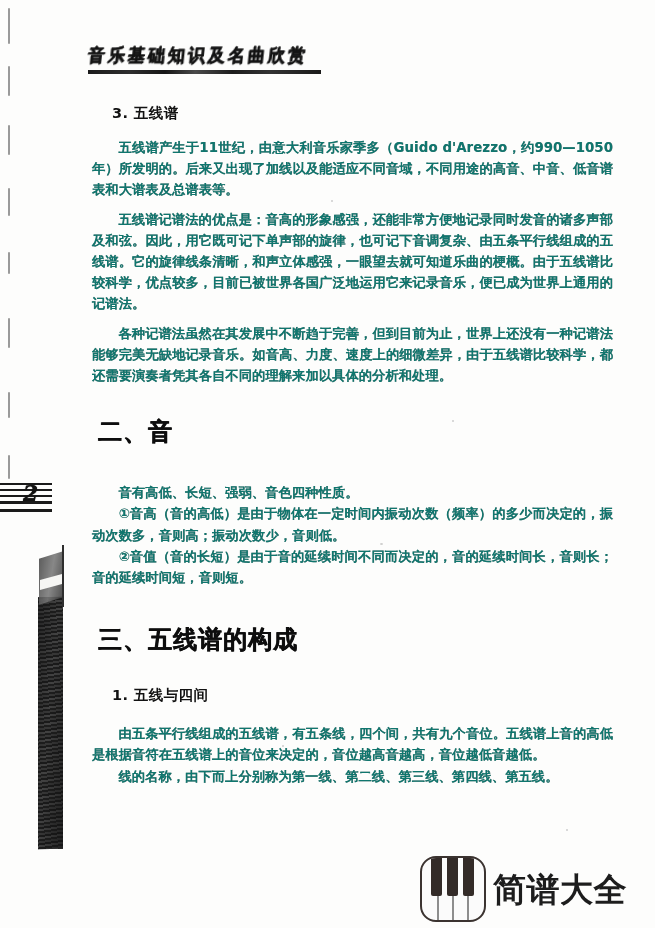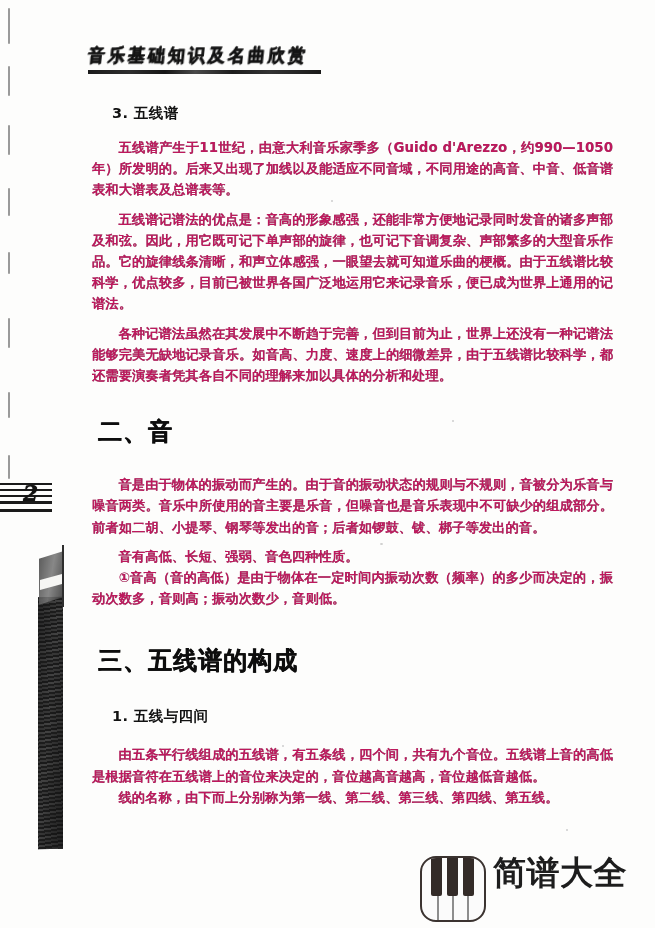--- a/index.html
+++ b/index.html
@@ -174,21 +174,21 @@
     letter-spacing: 1px;
     transform: scaleY(1.04);
     text-shadow: 0.5px 0 0 #0d0d0d, -0.3px 0 0 rgba(13,13,13,0.6);
     filter: blur(0.15px);
   }
   p.para {
     margin: 0;
     font-family: "DejaVu Sans", "Liberation Sans", sans-serif;
     font-size: 13.2px;
     line-height: 21.2px;
-    color: #be185d;
+    color: #0f766e;
     text-align: justify;
     text-indent: 2em;
     letter-spacing: 0.15px;
     font-weight: 600;
     filter: blur(0.2px);
     text-shadow: 0.25px 0 0 rgba(20,20,20,0.5);
   }
 
   .sp-8  { height: 8px; }
   .sp-12 { height: 12px; }
@@ -203,21 +203,21 @@
     border-radius: 50%;
     opacity: 0.75;
   }
 
   
   .watermark {
     position: absolute;
     left: 420px;
     top: 856px;
     display: flex;
-    align-items: flex-start;
+    align-items: center;
   }
   .wm-icon {
     width: 66px;
     height: 66px;
     border-radius: 16px;
     background: #fbfbfb;
     border: 2.5px solid #3b3330;
     position: relative;
     overflow: hidden;
     flex: none;
@@ -306,34 +306,34 @@
   </div>
 
   <div class="content">
 
     <div class="h-sub">3. 五线谱</div>
     <div class="sp-8"></div>
 
     <p class="para">五线谱产生于11世纪，由意大利音乐家季多（Guido d'Arezzo，约990—1050年）所发明的。后来又出现了加线以及能适应不同音域，不同用途的高音、中音、低音谱表和大谱表及总谱表等。</p>
     <div class="sp-8"></div>
 
-    <p class="para">五线谱记谱法的优点是：音高的形象感强，还能非常方便地记录同时发音的诸多声部及和弦。因此，用它既可记下单声部的旋律，也可记下音调复杂、声部繁多的大型音乐作品。它的旋律线条清晰，和声立体感强，一眼望去就可知道乐曲的梗概。由于五线谱比较科学，优点较多，目前已被世界各国广泛地运用它来记录音乐，便已成为世界上通用的记谱法。</p>
+    <p class="para">五线谱记谱法的优点是：音高的形象感强，还能非常方便地记录同时发音的诸多声部及和弦。因此，用它既可记下单声部的旋律，也可记下音调复杂、由五条平行线组成的五线谱。它的旋律线条清晰，和声立体感强，一眼望去就可知道乐曲的梗概。由于五线谱比较科学，优点较多，目前已被世界各国广泛地运用它来记录音乐，便已成为世界上通用的记谱法。</p>
     <div class="sp-8"></div>
 
     <p class="para">各种记谱法虽然在其发展中不断趋于完善，但到目前为止，世界上还没有一种记谱法能够完美无缺地记录音乐。如音高、力度、速度上的细微差异，由于五线谱比较科学，都还需要演奏者凭其各自不同的理解来加以具体的分析和处理。</p>
 
     <div class="sp-30"></div>
     <div class="h-major">二、音</div>
     <div class="sp-26"></div>
 
-    <p class="para">音是由于物体的振动而产生的。由于音的振动状态的规则与不规则，音被分为乐音与噪音两类。音乐中所使用的音主要是乐音，但噪音也是音乐表现中不可缺少的组成部分。前者如二胡、小提琴、钢琴等发出的音；后者如锣鼓、钹、梆子等发出的音。</p>
     <div class="sp-8"></div>
 
     <p class="para">音有高低、长短、强弱、音色四种性质。</p>
     <p class="para">①音高（音的高低）是由于物体在一定时间内振动次数（频率）的多少而决定的，振动次数多，音则高；振动次数少，音则低。</p>
+    <p class="para">②音值（音的长短）是由于音的延续时间不同而决定的，音的延续时间长，音则长；音的延续时间短，音则短。</p>
 
     <div class="sp-36"></div>
     <div class="h-major">三、五线谱的构成</div>
     <div class="sp-30"></div>
 
     <div class="h-sub">1. 五线与四间</div>
     <div class="sp-12"></div>
 
     <p class="para">由五条平行线组成的五线谱，有五条线，四个间，共有九个音位。五线谱上音的高低是根据音符在五线谱上的音位来决定的，音位越高音越高，音位越低音越低。</p>
     <p class="para">线的名称，由下而上分别称为第一线、第二线、第三线、第四线、第五线。</p>

